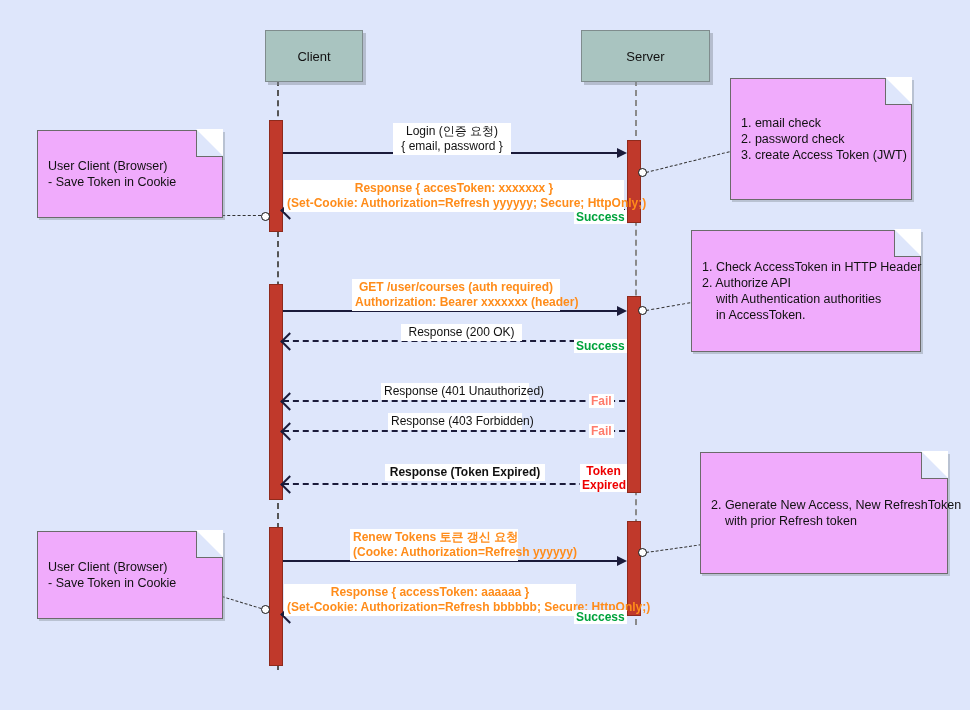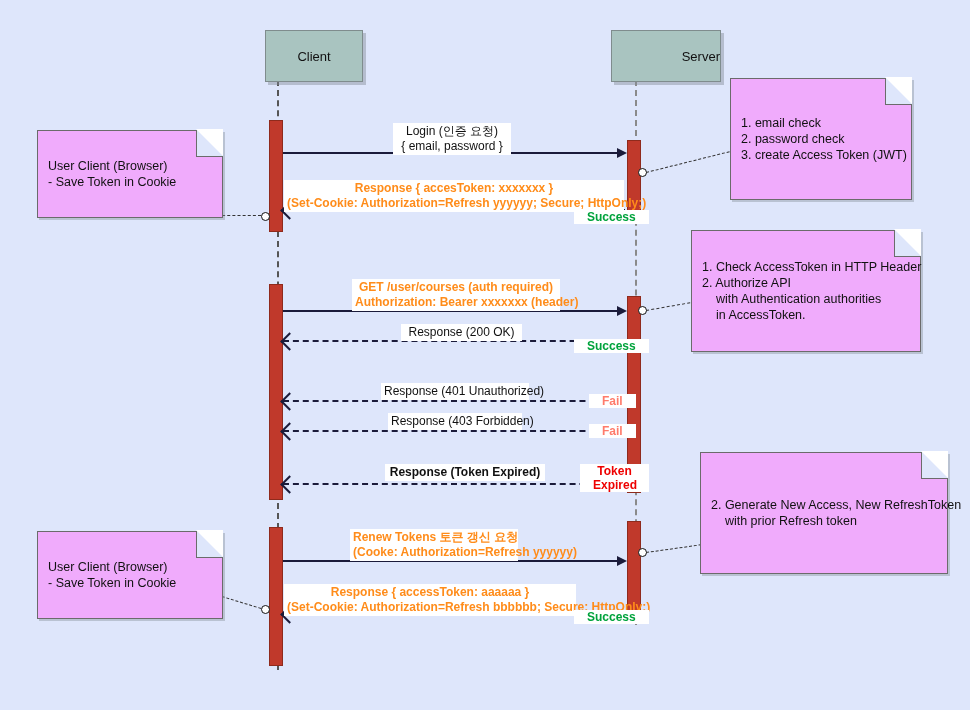--- a/index.html
+++ b/index.html
@@ -98,21 +98,21 @@
   }
 
   
   .status {
     position: absolute;
     background: #ffffff;
     font-size: 12px;
     font-weight: bold;
     line-height: 14px;
     white-space: nowrap;
-    padding: 0 13px;
+    padding: 0 2px;
     text-align: center;
   }
   .status.success { color: #00a33c; }
   .status.fail    { color: #ff7b6b; }
   .status.expired { color: #ee0000; text-align: center; }
 
   
   .note {
     position: absolute;
     background: #f0abfc;
@@ -168,21 +168,21 @@
 <body>
 
 <div id="canvas">
 
   <div class="lifeline" style="left:277px; top:80px; height:590px;"></div>
   <div class="lifeline gray" style="left:635px; top:80px; height:545px;"></div>
 
   <div class="lifeline-head" style="left:221px; top:30px; width:98px; height:52px;margin-left:44px;">
     <span>Client</span>
   </div>
-  <div class="lifeline-head" style="left:611px; top:30px; width:110px; height:52px;justify-content:flex-end;">
+  <div class="lifeline-head" style="left:581px; top:30px; width:129px; height:52px;">
     <span>Server</span>
   </div>
 
   <div class="activation" style="left:269px; top:120px; height:112px;"></div>
   <div class="activation" style="left:269px; top:284px; height:216px;"></div>
   <div class="activation" style="left:269px; top:527px; height:139px;"></div>
 
   <div class="activation" style="left:627px; top:140px; height:83px;"></div>
   <div class="activation" style="left:627px; top:296px; height:197px;"></div>
   <div class="activation" style="left:627px; top:521px; height:95px;"></div>

